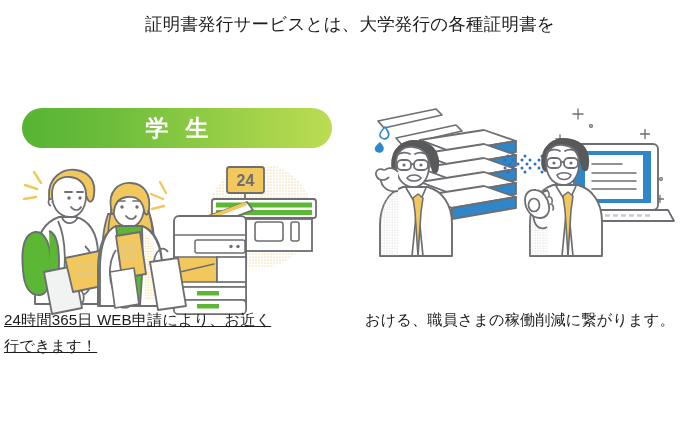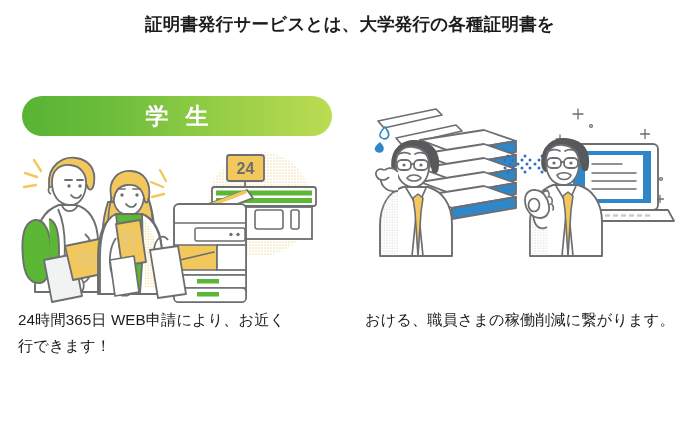--- a/index.html
+++ b/index.html
@@ -20,39 +20,39 @@
   .headline {
     position: absolute;
     left: 0;
     top: 10px;
     width: 700px;
     text-align: center;
     font-size: 17.5px;
     line-height: 29px;
     letter-spacing: 0.2px;
     color: #1c1c1c;
-    font-weight: 700;
+    font-weight: 400;
   }
   .headline .hl-line { display: block; white-space: nowrap; }
 
   
   .col {
     position: absolute;
     top: 88px;
     width: 330px;
   }
   .col-left  { left: 12px; }
   .col-right { left: 360px; }
 
   
   .pill {
     position: relative;
     height: 40px;
     border-radius: 20px;
-    margin: 8px 10px 0 10px;
+    margin: 20px 10px 0 10px;
     display: flex;
     align-items: center;
     justify-content: center;
   }
   .pill-green {
     background: linear-gradient(90deg, #57b433 0%, #6cbd3b 28%, #9acf47 68%, #bcdc53 100%);
   }
   .pill-blue {
     background: linear-gradient(90deg, #1f2f6d 0%, #21357c 26%, #1a5fa5 72%, #1a78be 100%);
   }
@@ -76,21 +76,21 @@
   
   .body-copy {
     position: absolute;
     top: 307px;
     width: 318px;
     font-size: 15.2px;
     line-height: 25.5px;
     color: #1c1c1c;
     letter-spacing: 0.1px;
   }
-  .copy-left  { left: 18px; }
+  .copy-left  { left: 4px; text-decoration: underline; }
   .copy-right { left: 365px; }
   .body-copy .cp-line { display: block; white-space: nowrap; }
 </style>
 </head>
 <body>
 
 <div class="headline">
   <span class="hl-line">証明書発行サービスとは、大学発行の各種証明書を</span>
 </div>
 

